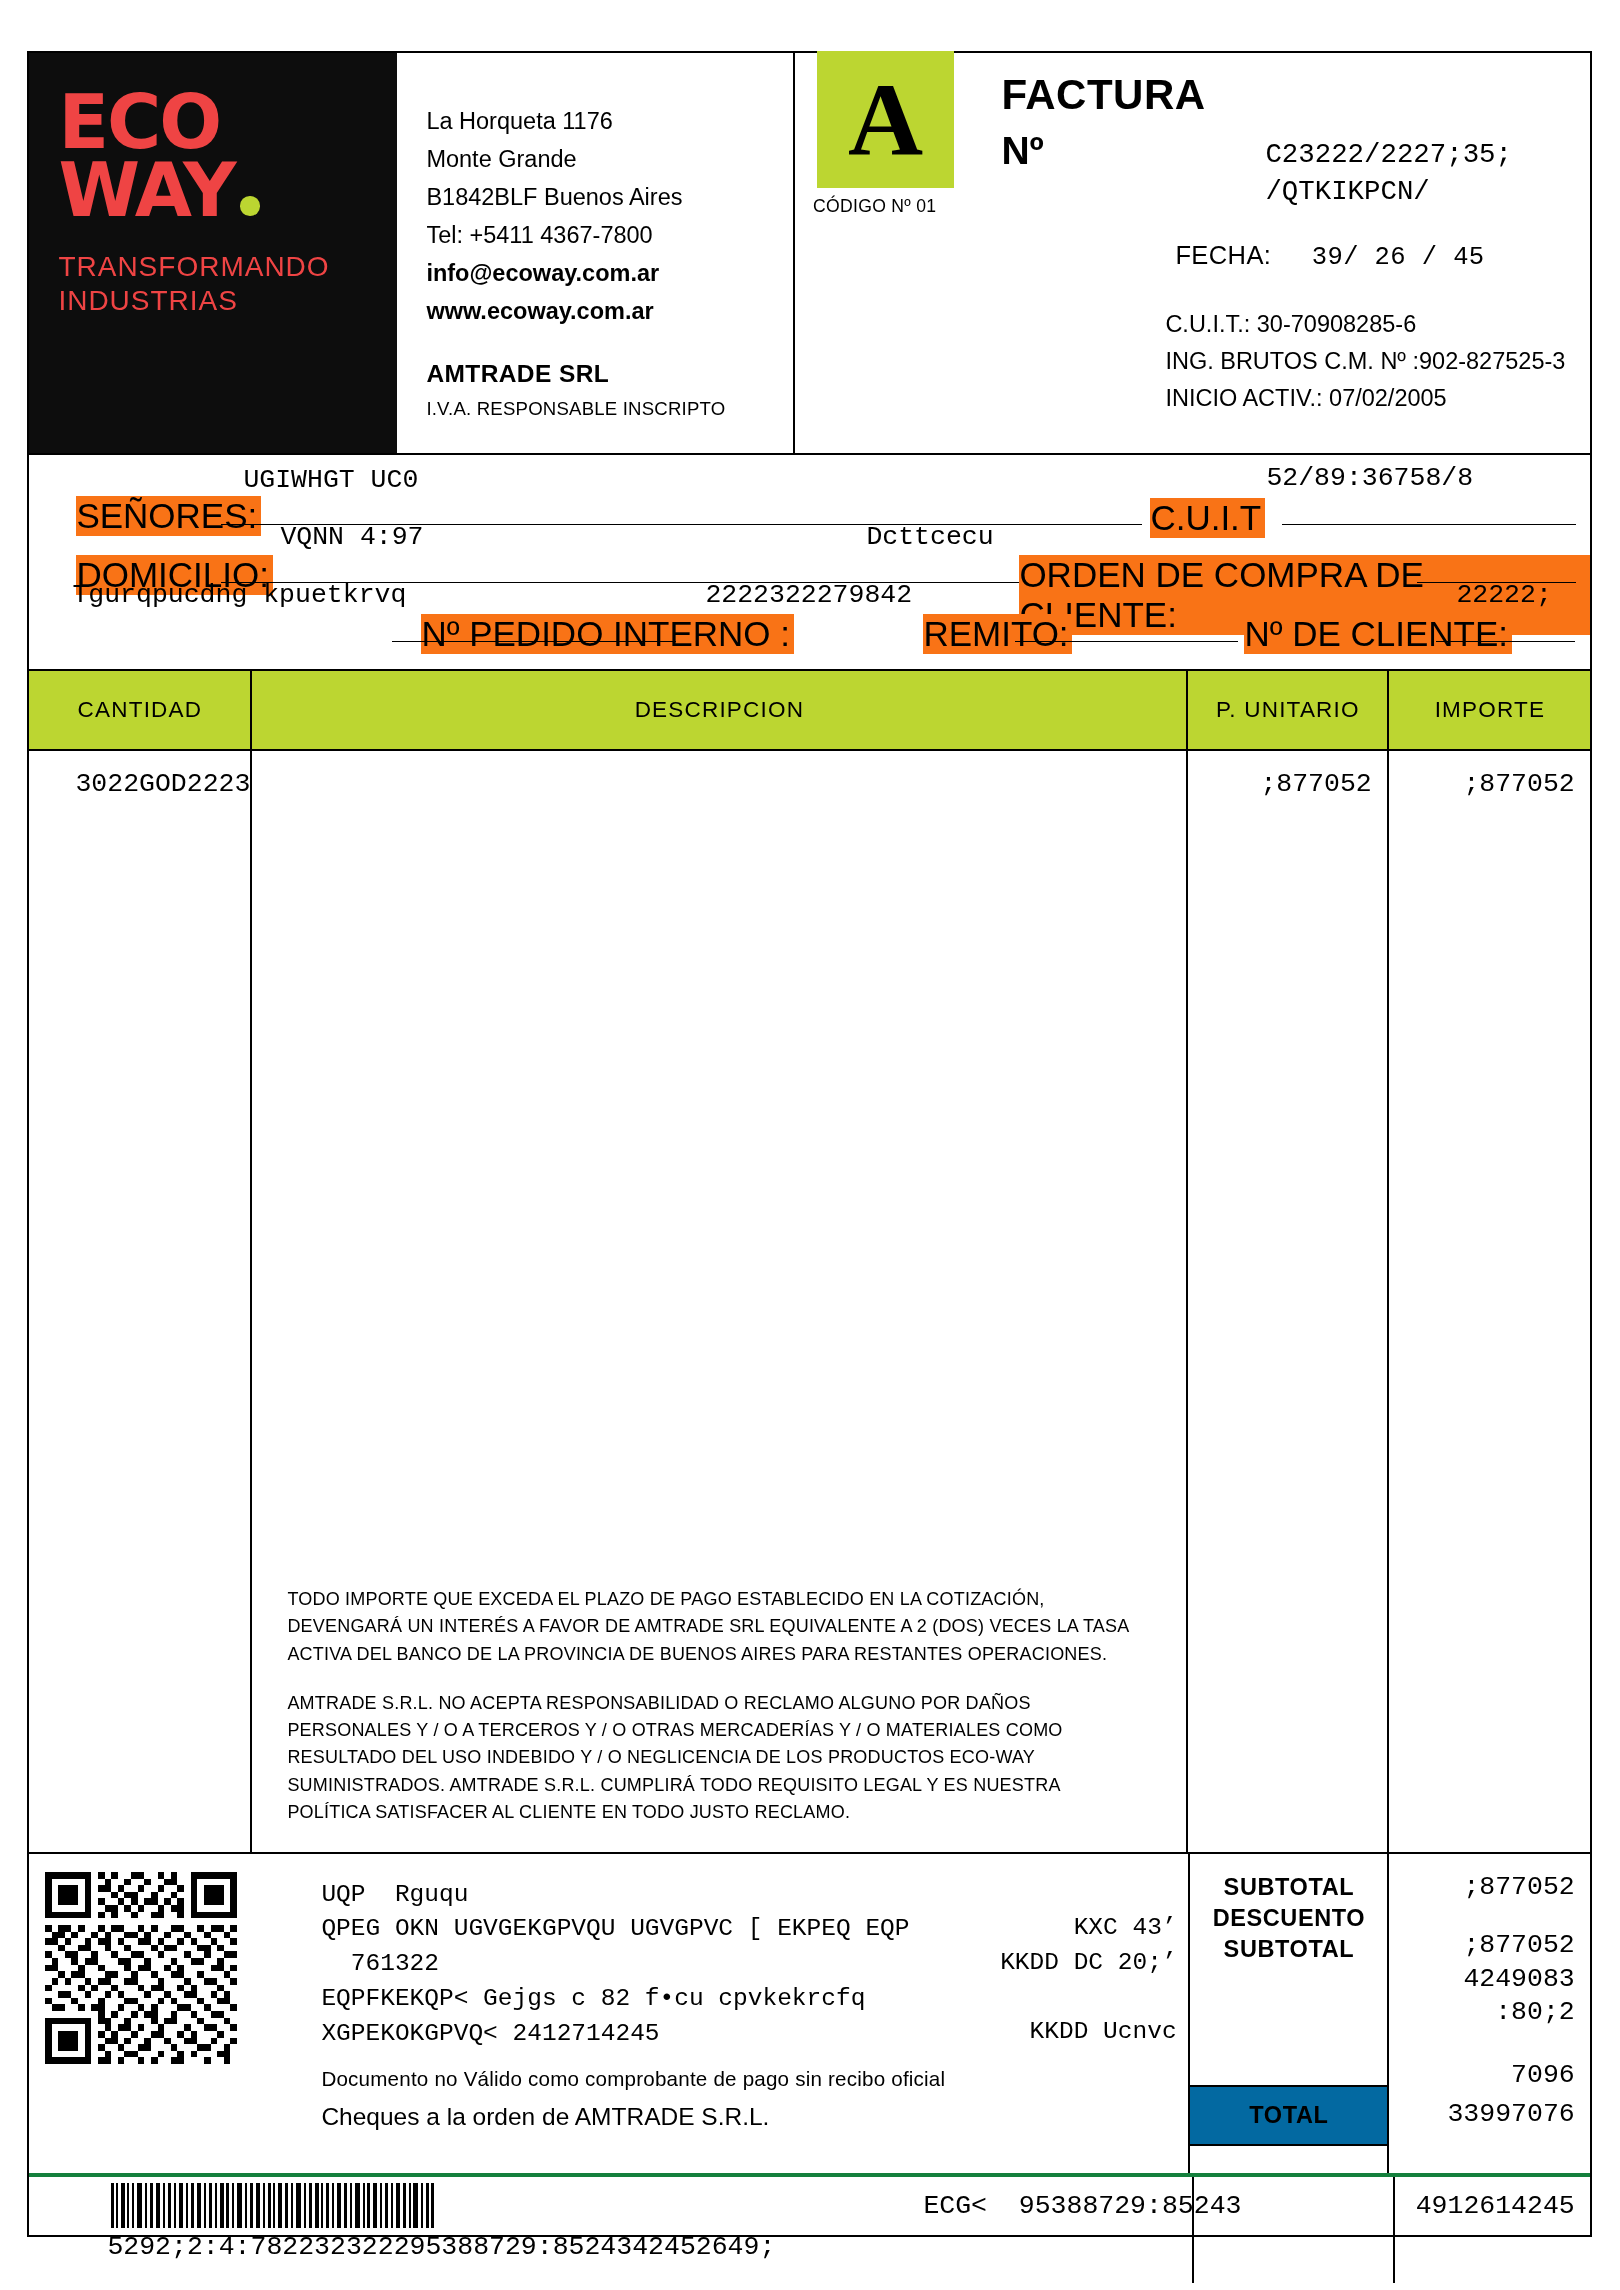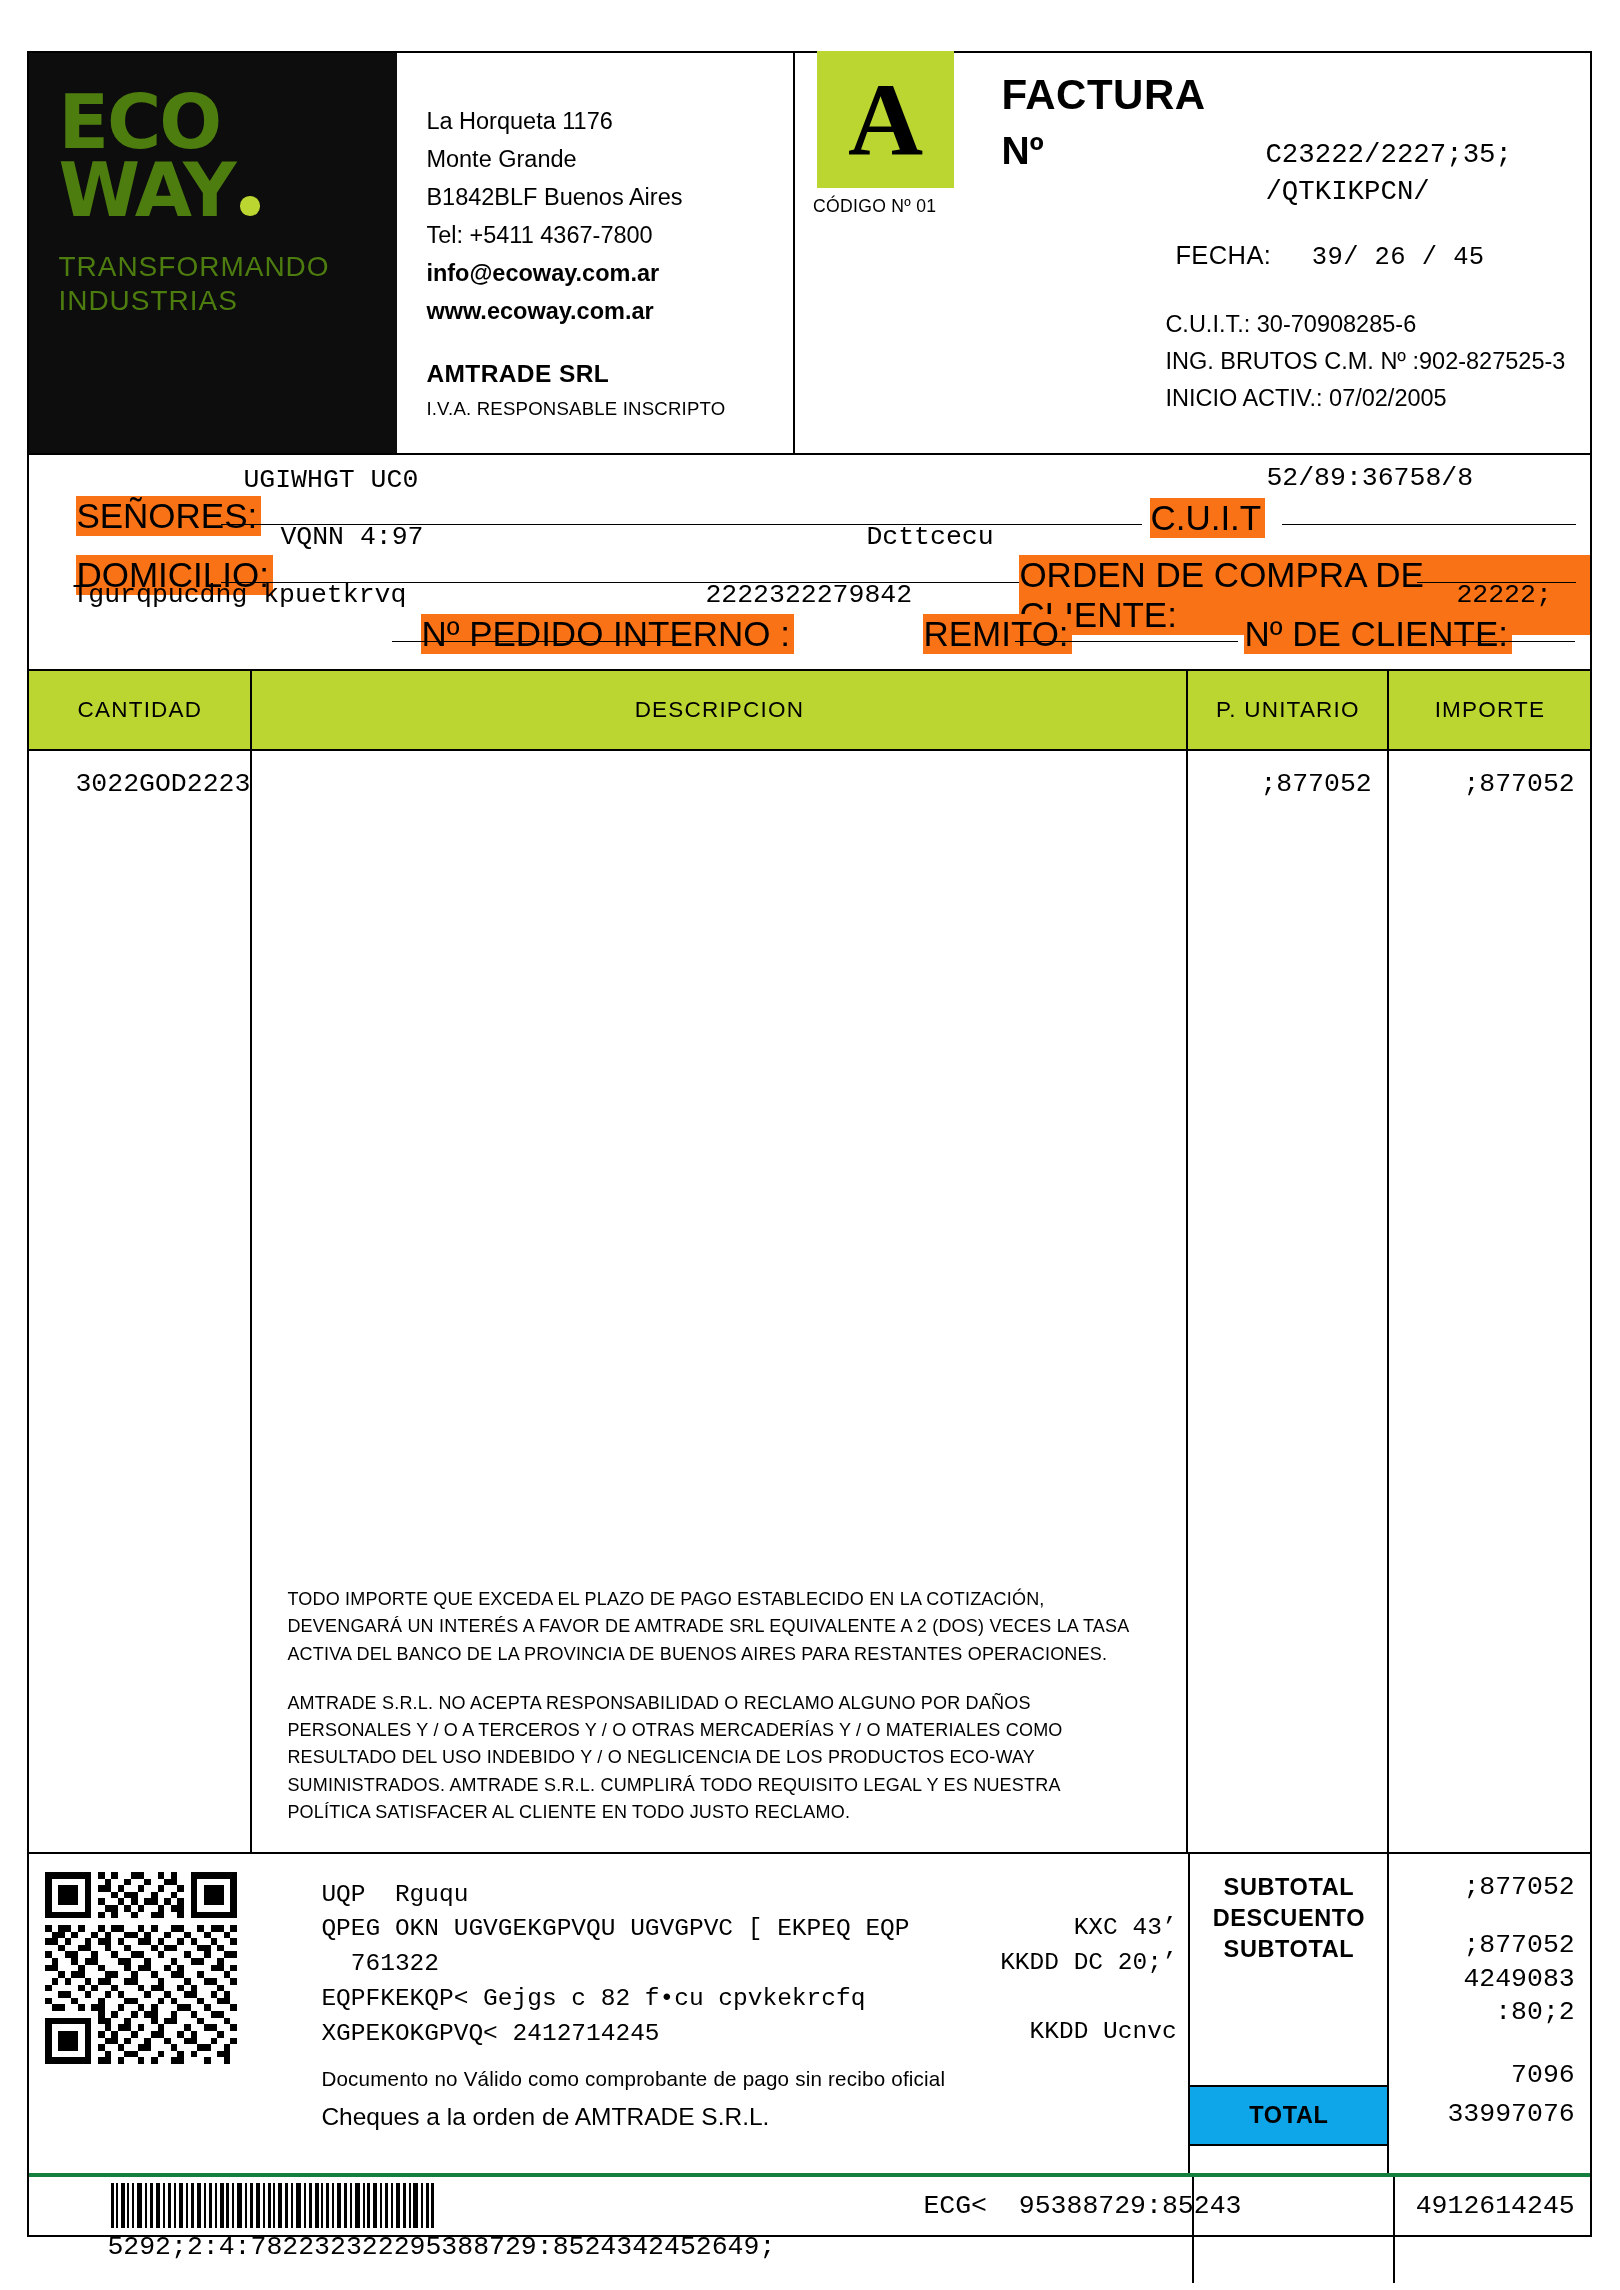--- a/index.html
+++ b/index.html
@@ -32,21 +32,21 @@
   .header {
     display: flex;
     height: 402px;
     border-bottom: 2px solid #000;
     box-sizing: border-box;
     position: relative;
   }
   .logo-box {
     width: 368px;
     background: #0d0d0d;
-    color: #4d7c0f;
+    color: #ef4444;
     box-sizing: border-box;
     padding: 35px 29px 19.6px 29px;
     position: relative;
   }
   .logo-eco, .logo-way {
     font-family: "DejaVu Sans", sans-serif;
     font-weight: bold;
     font-size: 74px;
     letter-spacing: -2px;
     line-height: 0.92;
@@ -308,21 +308,21 @@
     width: 100%;
     text-align: center;
     font-size: 23.5px;
     font-weight: bold;
     letter-spacing: 0.6px;
   }
   .tv { position: absolute; right: 15.7px; }
   .total-box {
     position: absolute;
     left: 0; right: 0;
-    background: #0ea5e9;
+    background: #0369a1;
     border-top: 2px solid #000;
     border-bottom: 2px solid #000;
     box-sizing: border-box;
     display: flex;
     align-items: center;
     justify-content: center;
     font-size: 23.5px;
     font-weight: bold;
     letter-spacing: 0.6px;
   }

